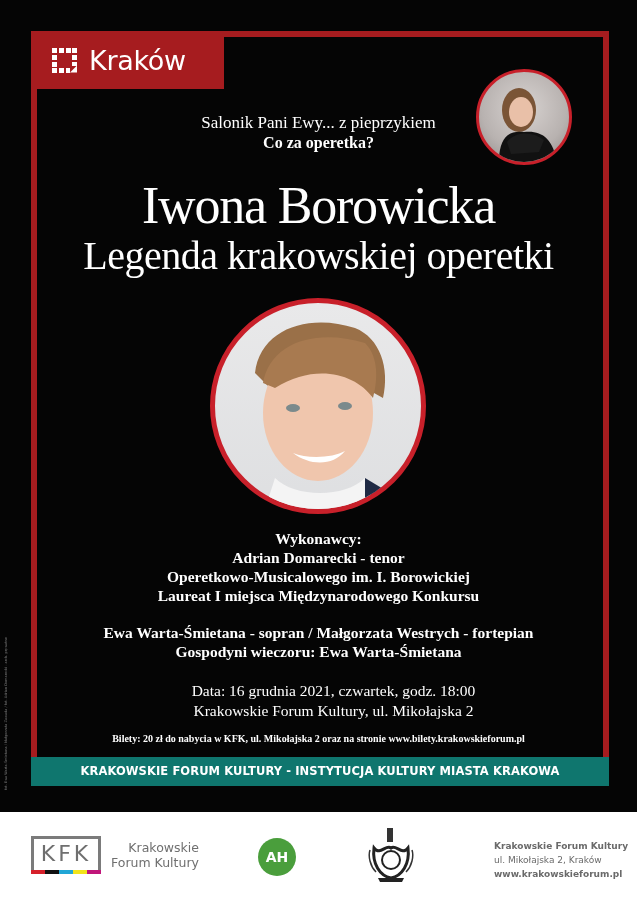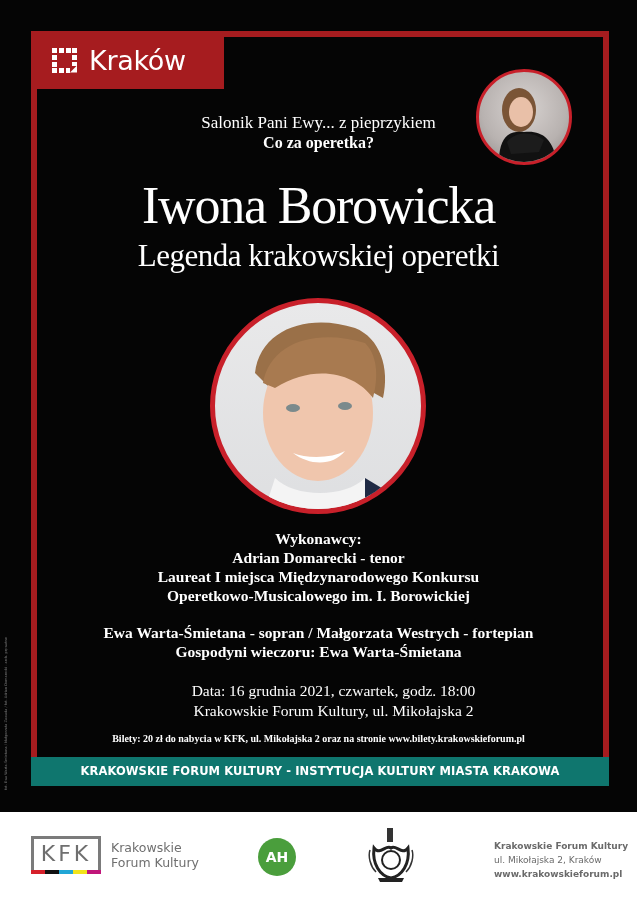--- a/index.html
+++ b/index.html
@@ -25,21 +25,21 @@
   .krakow-logo { margin-left:21px; width:25px; height:25px; position:relative; }
   .krakow-logo .sq { position:absolute; background:#fff; }
   .krakow-label {
     color:#fff; font-family:"DejaVu Sans", sans-serif; font-size:27px;
     margin-left:12px; letter-spacing:-0.3px;
   }
   .center { position:absolute; left:0; width:637px; text-align:center; color:#fff; }
   .series { top:113px; font-size:17px; }
   .subtitle-bold { top:134px; font-size:16px; font-weight:bold; }
   .main-title { top:176px; font-size:52px; letter-spacing:-1.2px; line-height:60px; }
-  .main-sub { top:238px; font-size:31px; letter-spacing:-0.5px; line-height:36px; }
+  .main-sub { top:238px; font-size:40px; letter-spacing:-0.5px; line-height:36px; }
   .photo-small {
     position:absolute; left:476px; top:69px; width:90px; height:90px; border-radius:50%;
     border:3px solid #c8202a; overflow:hidden;
     background:radial-gradient(circle at 50% 40%, #d8d3d1 0%, #b8b2b0 60%, #8e8886 100%);
   }
   .photo-large {
     position:absolute; left:210px; top:298px; width:206px; height:206px; border-radius:50%;
     border:5px solid #c8202a; overflow:hidden;
     background:linear-gradient(180deg,#e9e9ea 0%,#dedfe1 100%);
   }
@@ -60,21 +60,21 @@
     padding-left:45px;
   }
   .kfk-box .letters {
     position:absolute; left:0; top:2px; width:100%; text-align:center;
     font-family:"DejaVu Sans", sans-serif; font-size:22px; color:#6f6f6f; letter-spacing:3px; line-height:26px;
   }
   .kfk-stripes { position:absolute; left:-3px; bottom:-3px; width:70px; height:4px; display:flex; }
   .kfk-stripes span { flex:1; }
   .kfk-text {
     position:absolute; left:111px; top:840px; color:#6f6f6f;
-    font-family:"DejaVu Sans", sans-serif; font-size:12.5px; line-height:15px;
+    font-family:"DejaVu Sans", sans-serif; font-size:12.5px; line-height:15px;text-align:right;
   }
   .ah-logo {
     position:absolute; left:258px; top:838px; width:38px; height:38px; border-radius:50%;
     background:#4a9e3c; color:#fff; font-family:"DejaVu Sans", sans-serif; font-weight:bold;
     font-size:14px; text-align:center; line-height:38px;
   }
   .crest { position:absolute; left:366px; top:826px; width:50px; height:58px; }
   .contact {
     position:absolute; left:494px; top:839px; color:#6a6a6a;
     font-family:"DejaVu Sans", sans-serif; font-size:9px; line-height:14px;
@@ -128,22 +128,22 @@
       <ellipse cx="130" cy="103" rx="7" ry="4" fill="#7b8a8c"></ellipse>
       <path d="M78 150 C95 163 118 163 130 148 C118 155 92 156 78 150 Z" fill="#fff"></path>
       <path d="M60 175 C80 195 130 195 150 175 L160 206 L50 206 Z" fill="#f4f4f4"></path>
       <path d="M150 175 L175 190 L170 206 L150 206 Z" fill="#1f2a44"></path>
     </svg>
   </div>
 
   <div class="center info info1">
     <div>Wykonawcy:</div>
     <div>Adrian Domarecki - tenor</div>
+    <div>Operetkowo-Musicalowego im. I. Borowickiej</div>
     <div>Laureat I miejsca Międzynarodowego Konkursu</div>
-    <div>Operetkowo-Musicalowego im. I. Borowickiej</div>
   </div>
   <div class="center info info2">
     <div>Ewa Warta-Śmietana - sopran / Małgorzata Westrych - fortepian</div>
     <div>Gospodyni wieczoru: Ewa Warta-Śmietana</div>
   </div>
 
   <div class="center datebox">
     <div>Data: 16 grudnia 2021, czwartek, godz. 18:00</div>
     <div>Krakowskie Forum Kultury, ul. Mikołajska 2</div>
   </div>

